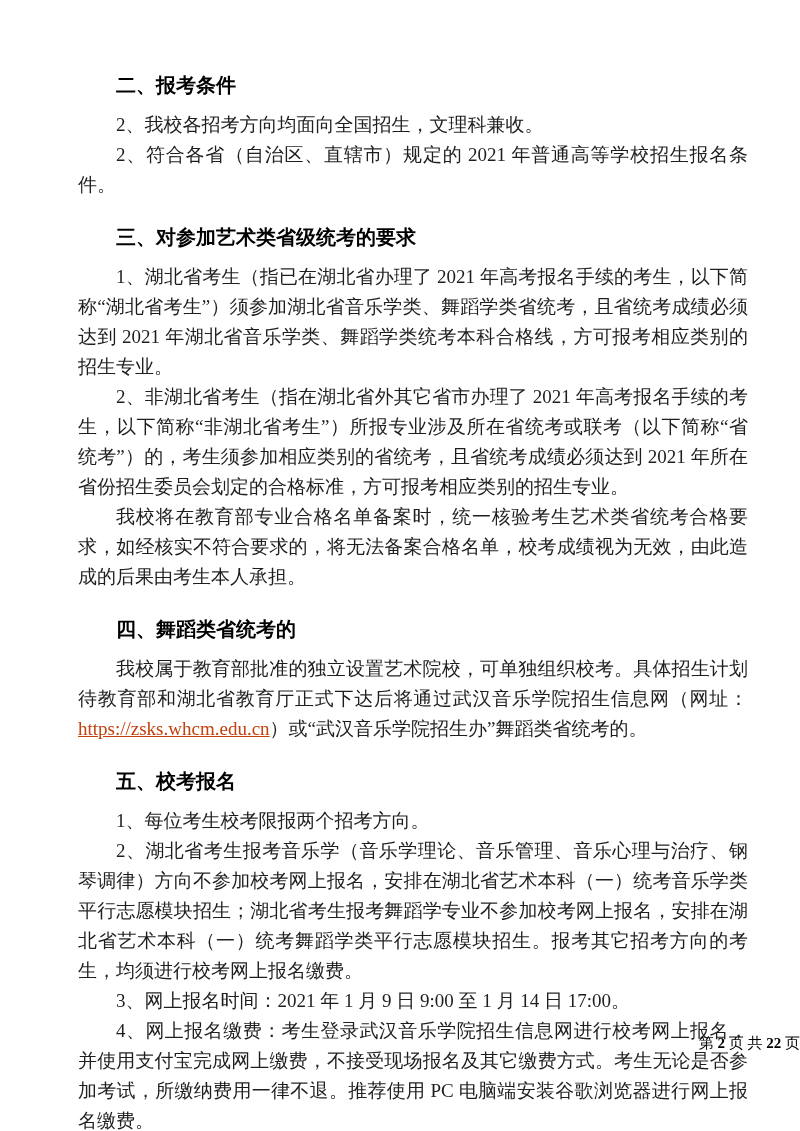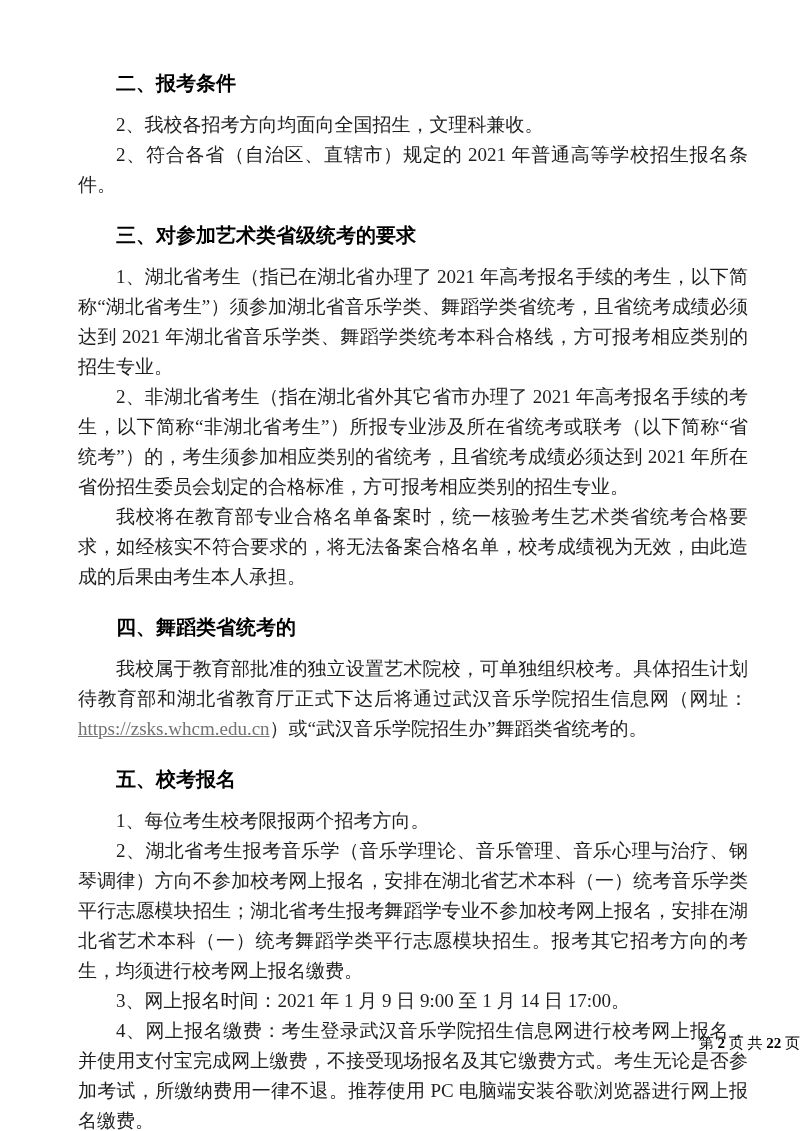--- a/index.html
+++ b/index.html
@@ -16,38 +16,38 @@
   .page {
     position: relative;
     width: 800px;
     height: 1131px;
     box-sizing: border-box;
     background: #ffffff;
     padding: 48px 52px 0 78px;
     overflow: hidden;
   }
   .section-heading {
-    font-family: Liberation Mono, monospace;
+    font-family: Liberation Sans, sans-serif;
     font-size: 20px;
     line-height: 30px;
     font-weight: bold;
     color: #000000;
     margin: 22px 0 10px 0;
     text-indent: 38px;
   }
   .para {
     font-size: 19px;
     line-height: 30px;
     margin: 0;
     text-align: justify;
     text-indent: 38px;
     color: #1e1e1e;
   }
   .link {
-    color: #737373;
+    color: #c2410c;
     white-space: nowrap;
   }
   .page-footer {
     position: absolute;
     left: 0;
     top: 1032px;
     width: 100%;
     text-align: right;
     font-size: 15px;
     line-height: 22px;

